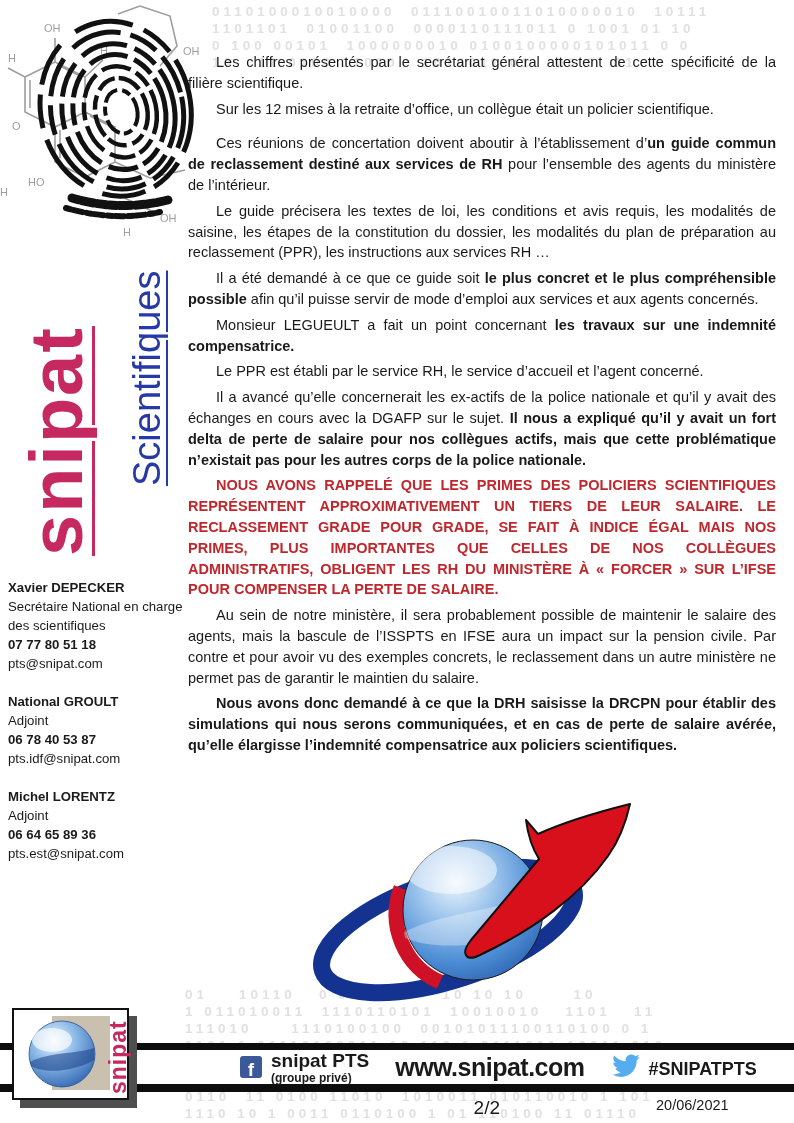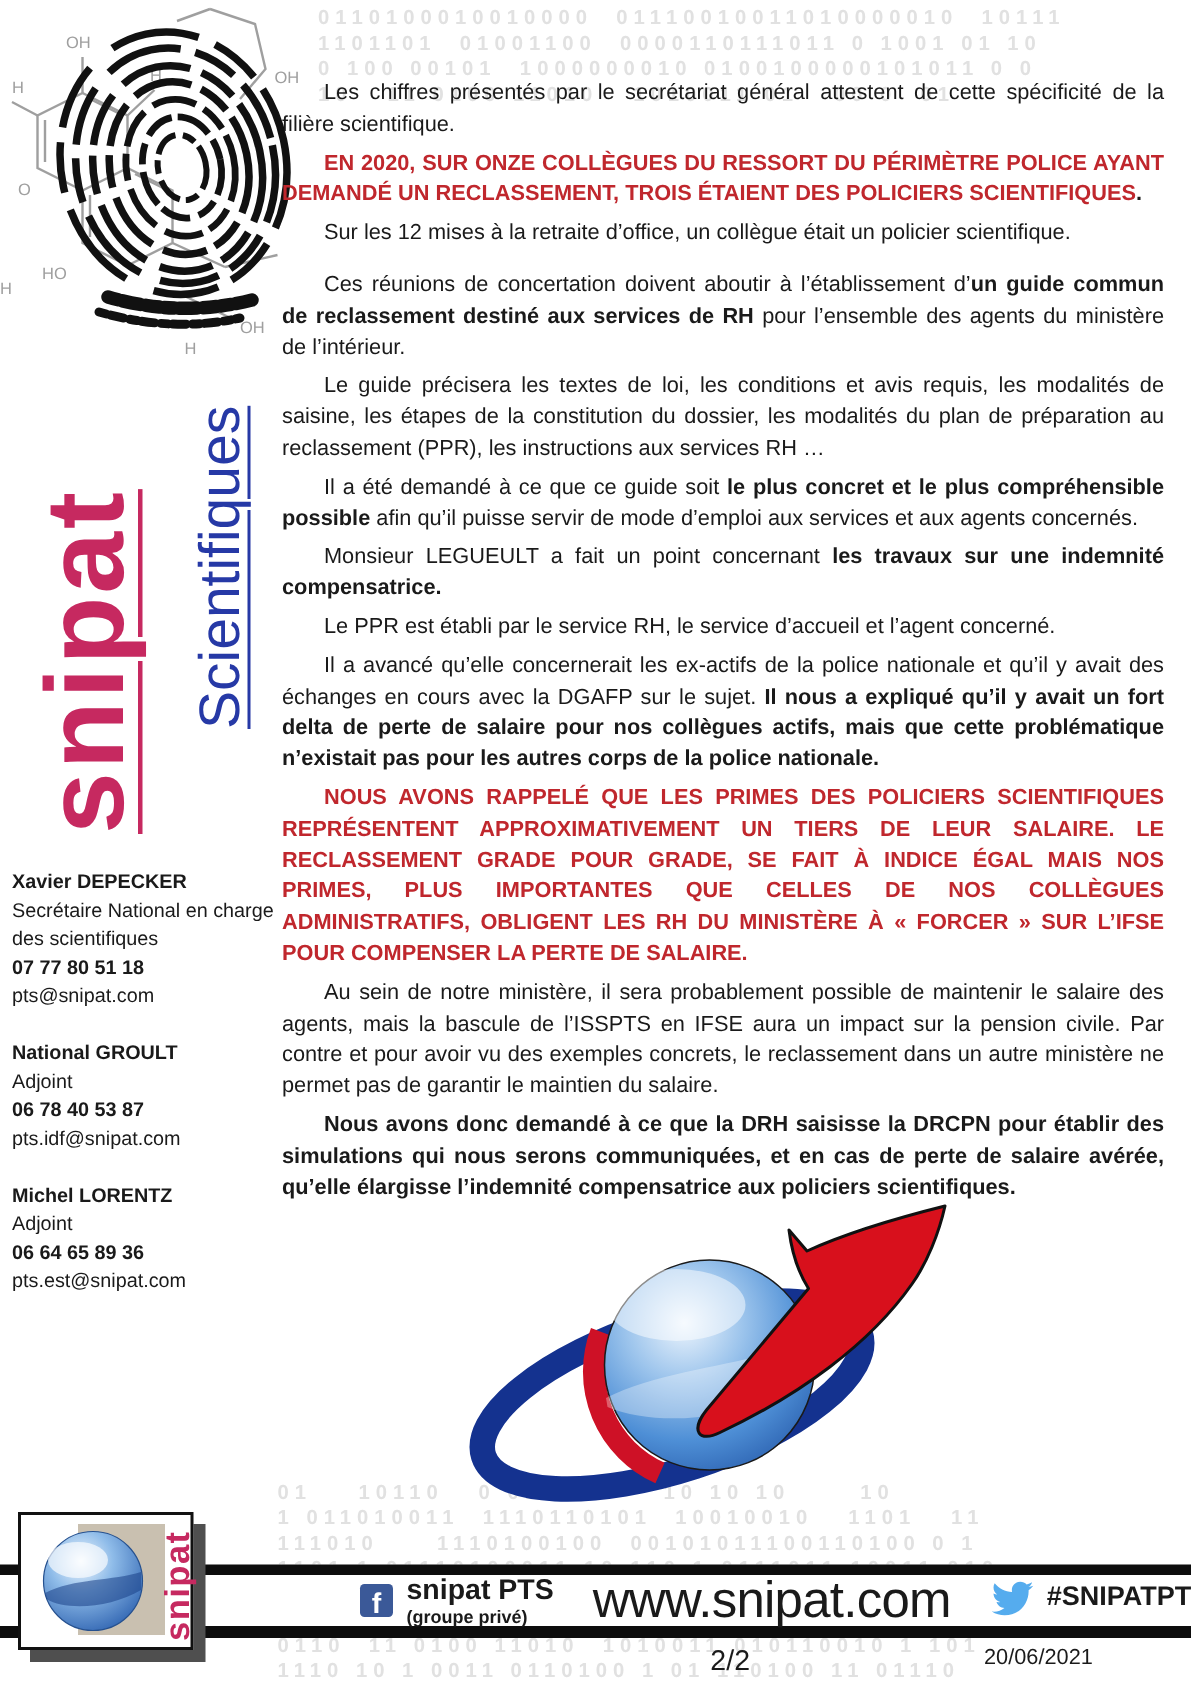--- a/index.html
+++ b/index.html
@@ -40,22 +40,22 @@
   .footer-bar{position:absolute;left:0;top:1043px;width:794px;height:34px;background:#ffffff;
     border-top:7px solid #0d0d0d;border-bottom:8px solid #0d0d0d;z-index:3;
     display:flex;align-items:center;padding-left:240px;box-sizing:content-box;gap:26px;}
   .fb-group{display:flex;align-items:center;gap:9px;}
   .fb-icon{width:22px;height:22px;border-radius:3px;background:var(--c-fb);color:#fff;
     font-weight:bold;font-size:19px;display:flex;align-items:flex-end;justify-content:center;overflow:hidden;}
   .fb-icon span{position:relative;bottom:-3px;}
   .fb-text{line-height:1;}
   .fb-title{font-weight:bold;font-size:19px;}
   .fb-sub{font-weight:bold;font-size:12px;margin-top:2px;}
-  .site{font-weight:normal;font-size:34px;letter-spacing:-0.5px;}
-  .tw-group{display:flex;align-items:flex-start;gap:8px;}
+  .site{font-weight:bold;font-size:25px;letter-spacing:-0.5px;}
+  .tw-group{display:flex;align-items:flex-end;gap:8px;}
   .hashtag{font-weight:bold;font-size:18px;}
   
   .logo-box{position:absolute;left:12px;top:1008px;width:113px;height:88px;background:#fff;
     border:2px solid #111;box-shadow:8px 8px 0 #4f4f4f;z-index:4;}
   .logo-box .mini-wordmark{position:absolute;left:93px;top:84px;transform-origin:0 0;
     transform:rotate(-90deg);font-size:23px;font-weight:bold;color:var(--c-pink);line-height:1;letter-spacing:1px;}
   
   .page-number{position:absolute;left:420px;top:1097px;width:80px;text-align:right;font-size:19px;z-index:5;}
   .page-date{position:absolute;left:656px;top:1097px;width:110px;font-size:14.5px;z-index:5;}
 </style>
@@ -123,21 +123,20 @@
     <div class="contact">
       <div class="b">Michel LORENTZ</div>
       <div class="">Adjoint</div>
       <div class="b">06 64 65 89 36</div>
       <div class="">pts.est@snipat.com</div>
     </div>
   </div>
 
 <div class="main">
     <p><span>Les chiffres présentés par le secrétariat général attestent de cette spécificité de la filière scientifique.</span></p>
-    <p><span class="seg-rb">EN 2020, SUR ONZE COLLÈGUES DU RESSORT DU PÉRIMÈTRE POLICE AYANT DEMANDÉ UN RECLASSEMENT, TROIS ÉTAIENT DES POLICIERS SCIENTIFIQUES</span><span class="seg-b">.</span></p>
     <p><span>Sur les 12 mises à la retraite d’office, un collègue était un policier scientifique.</span></p>
     <p class="gap"><span>Ces réunions de concertation doivent aboutir à l’établissement d’</span><span class="seg-b">un guide commun de reclassement destiné aux services de RH</span><span> pour l’ensemble des agents du ministère de l’intérieur.</span></p>
     <p><span>Le guide précisera les textes de loi, les conditions et avis requis, les modalités de saisine, les étapes de la constitution du dossier, les modalités du plan de préparation au reclassement (PPR), les instructions aux services RH …</span></p>
     <p><span>Il a été demandé à ce que ce guide soit </span><span class="seg-b">le plus concret et le plus compréhensible possible</span><span> afin qu’il puisse servir de mode d’emploi aux services et aux agents concernés.</span></p>
     <p><span>Monsieur LEGUEULT a fait un point concernant </span><span class="seg-b">les travaux sur une indemnité compensatrice.</span></p>
     <p><span>Le PPR est établi par le service RH, le service d’accueil et l’agent concerné.</span></p>
     <p><span>Il a avancé qu’elle concernerait les ex-actifs de la police nationale et qu’il y avait des échanges en cours avec la DGAFP sur le sujet. </span><span class="seg-b">Il nous a expliqué qu’il y avait un fort delta de perte de salaire pour nos collègues actifs, mais que cette problématique n’existait pas pour les autres corps de la police nationale.</span></p>
     <p><span class="seg-rb">NOUS AVONS RAPPELÉ QUE LES PRIMES DES POLICIERS SCIENTIFIQUES REPRÉSENTENT APPROXIMATIVEMENT UN TIERS DE LEUR SALAIRE. LE RECLASSEMENT GRADE POUR GRADE, SE FAIT À INDICE ÉGAL MAIS NOS PRIMES, PLUS IMPORTANTES QUE CELLES DE NOS COLLÈGUES ADMINISTRATIFS, OBLIGENT LES RH DU MINISTÈRE À « FORCER » SUR L’IFSE POUR COMPENSER LA PERTE DE SALAIRE.</span></p>
     <p><span>Au sein de notre ministère, il sera probablement possible de maintenir le salaire des agents, mais la bascule de l’ISSPTS en IFSE aura un impact sur la pension civile. Par contre et pour avoir vu des exemples concrets, le reclassement dans un autre ministère ne permet pas de garantir le maintien du salaire.</span></p>
     <p><span class="seg-b">Nous avons donc demandé à ce que la DRH saisisse la DRCPN pour établir des simulations qui nous serons communiquées, et en cas de perte de salaire avérée, qu’elle élargisse l’indemnité compensatrice aux policiers scientifiques.</span></p>

